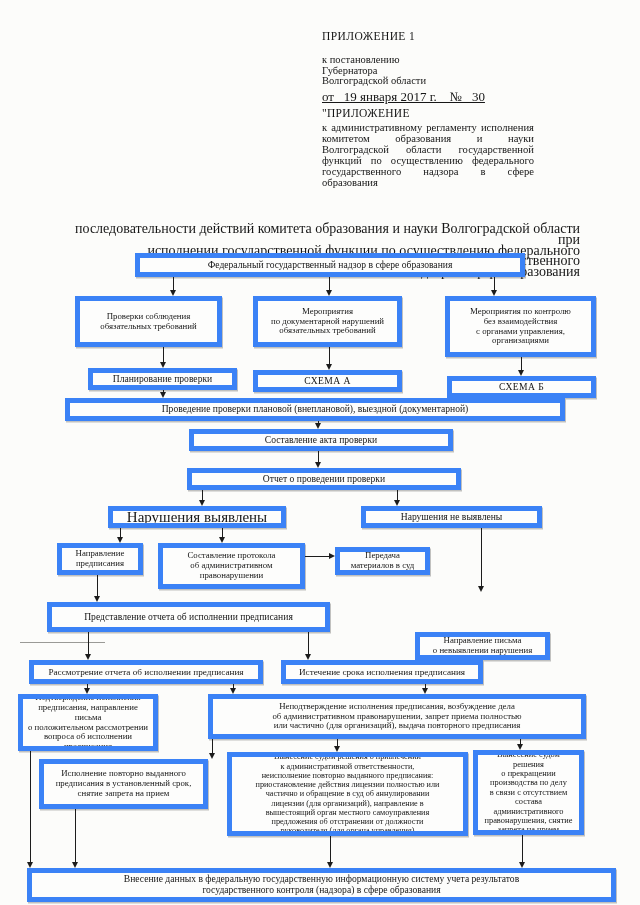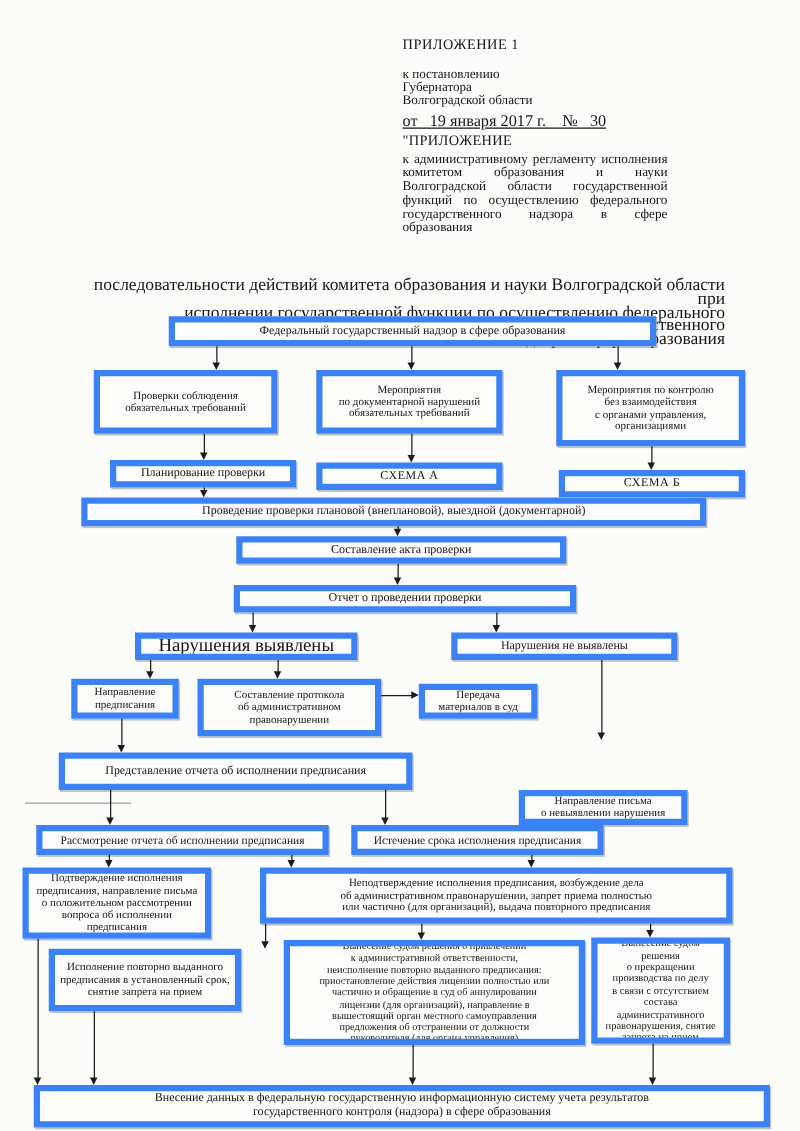--- a/index.html
+++ b/index.html
@@ -45,23 +45,23 @@
   .n-inspection_report{left:187px;top:468px;width:274px;height:22px;font-size:9.6px;}
   .n-violations_found{left:108px;top:506px;width:178px;height:22px;font-size:15px;}
   .n-violations_not_found{left:361px;top:506px;width:181px;height:22px;font-size:9.6px;}
   .n-order_issue{left:57px;top:543px;width:86px;height:32px;}
   .n-protocol_drafting{left:158px;top:543px;width:147px;height:46px;}
   .n-court_transfer{left:335px;top:547px;width:95px;height:28px;}
   .n-no_violation_letter{left:415px;top:592px;width:135px;height:28px;margin-top:40px;}
   .n-order_execution_report{left:47px;top:602px;width:283px;height:30px;font-size:9.6px;}
   .n-report_review{left:29px;top:660px;width:234px;height:24px;font-size:9.2px;}
   .n-deadline_expiry{left:281px;top:660px;width:202px;height:24px;font-size:9.2px;}
-  .n-execution_confirmed{left:18px;top:694px;width:151px;height:57px;}
+  .n-execution_confirmed{left:18px;top:694px;width:140px;height:57px;}
   .n-execution_not_confirmed{left:208px;top:694px;width:378px;height:45px;}
-  .n-repeat_order_executed{left:39px;top:759px;width:154px;height:50px;text-align:center;}
+  .n-repeat_order_executed{left:39px;top:759px;width:169px;height:50px;text-align:center;}
   .n-court_liability_ruling{left:227px;top:752px;width:241px;height:84px;font-size:8.2px;line-height:1.13;}
   .n-court_dismissal_ruling{left:473px;top:750px;width:111px;height:85px;font-size:8.4px;}
   .n-data_entry{left:27px;top:868px;width:589px;height:34px;font-size:9.6px;}
 </style>
 </head>
 <body>
 
 <div class="page">
 
   <div class="hdr">

